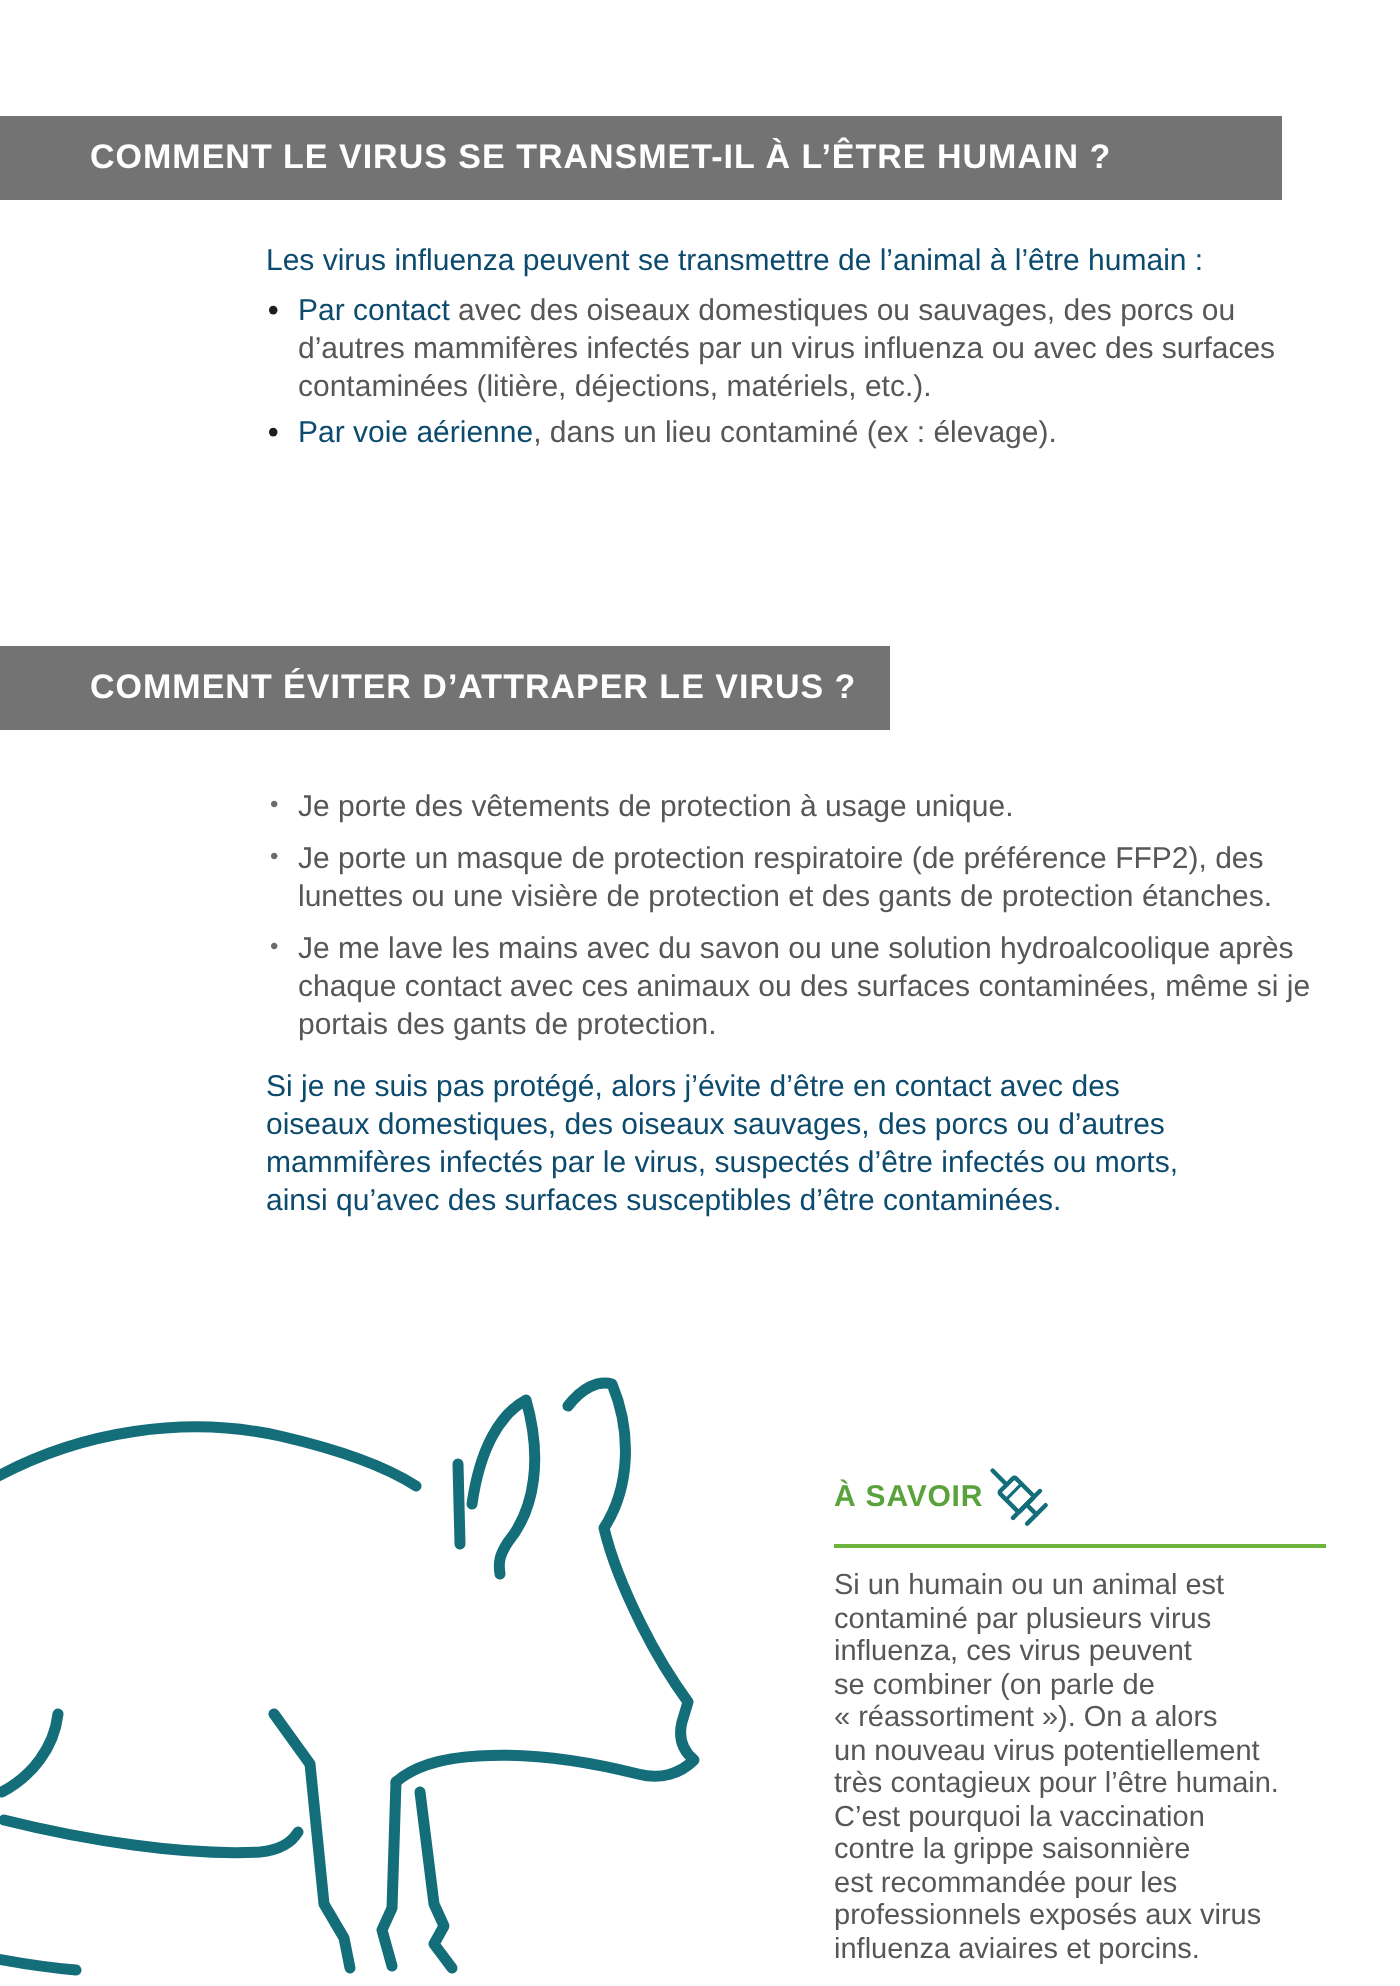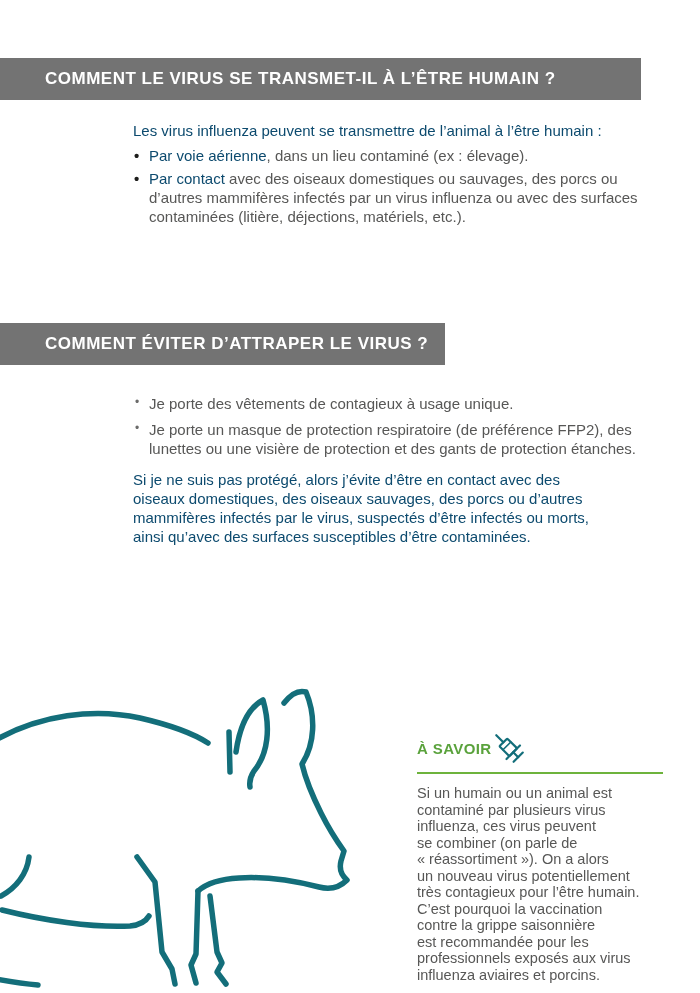--- a/index.html
+++ b/index.html
@@ -87,36 +87,37 @@
 <div class="page">
 
   <div class="banner banner-1">
     <span class="banner-text">COMMENT LE VIRUS SE TRANSMET-IL À L’ÊTRE HUMAIN ?</span>
   </div>
 
   <div class="copy copy-1">
     <p class="intro bold">Les virus influenza peuvent se transmettre de l’animal à l’être humain :</p>
     <ul class="bullets-big">
       <li>
-        <span class="bold">Par voie aérienne</span><span class="reg">, dans un lieu contaminé (ex : élevage).</span>
+        <span class="bold">Par contact</span><span class="reg"> avec des oiseaux domestiques ou sauvages, des porcs ou d’autres mammifères infectés par un virus influenza ou avec des surfaces contaminées (litière, déjections, matériels, etc.).</span>
       </li>
       <li>
-        <span class="bold">Par contact</span><span class="reg"> avec des oiseaux domestiques ou sauvages, des porcs ou d’autres mammifères infectés par un virus influenza ou avec des surfaces contaminées (litière, déjections, matériels, etc.).</span>
+        <span class="bold">Par voie aérienne</span><span class="reg">, dans un lieu contaminé (ex : élevage).</span>
       </li>
     </ul>
   </div>
 
   <div class="banner banner-2">
     <span class="banner-text">COMMENT ÉVITER D’ATTRAPER LE VIRUS ?</span>
   </div>
 
   <div class="copy copy-2">
     <ul class="bullets-small bullets-2">
-      <li class="reg">Je porte des vêtements de contagieux à usage unique.</li>
+      <li class="reg">Je porte des vêtements de protection à usage unique.</li>
       <li class="reg">Je porte un masque de protection respiratoire (de préférence FFP2), des lunettes ou une visière de protection et des gants de protection étanches.</li>
+      <li class="reg">Je me lave les mains avec du savon ou une solution hydroalcoolique après chaque contact avec ces animaux ou des surfaces contaminées, même si je portais des gants de protection.</li>
     </ul>
     <p class="bold pre closing-2">Si je ne suis pas protégé, alors j’évite d’être en contact avec des
 oiseaux domestiques, des oiseaux sauvages, des porcs ou d’autres
 mammifères infectés par le virus, suspectés d’être infectés ou morts,
 ainsi qu’avec des surfaces susceptibles d’être contaminées.</p>
   </div>
 
   <div class="asavoir">
     <div class="asavoir-head">
       <span class="asavoir-title">À SAVOIR</span>

